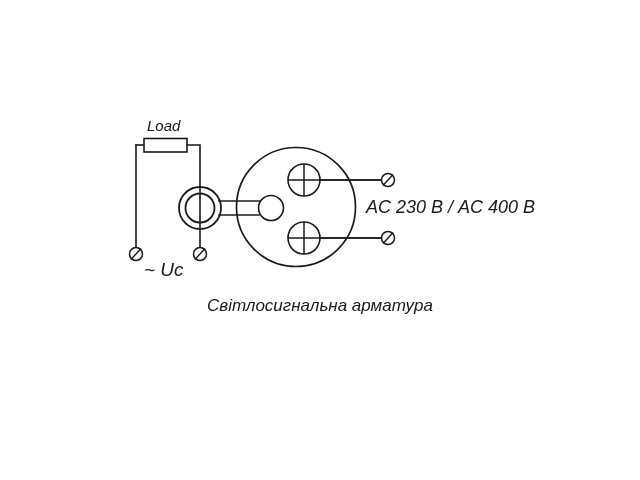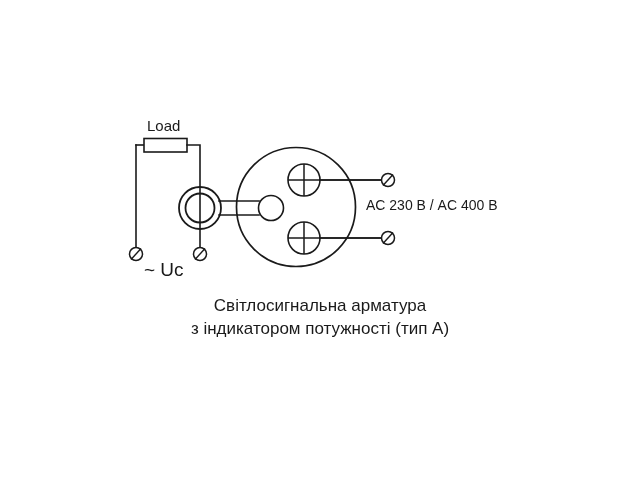--- a/index.html
+++ b/index.html
@@ -10,20 +10,21 @@
     width: 640px;
     height: 480px;
     background: #ffffff;
     font-family: "Liberation Sans", sans-serif;
     overflow: hidden;
   }
   #diagram-root {
     position: relative;
     width: 640px;
     height: 480px;
+    font-style: italic;
   }
   svg#schematic {
     position: absolute;
     left: 0;
     top: 0;
     width: 640px;
     height: 480px;
   }
   .wire {
     stroke: #1a1a1a;
@@ -81,21 +82,21 @@
     font-size: 15px;
   }
   #label-source {
     left: 144px;
     top: 259px;
     font-size: 19px;
   }
   #label-voltage {
     left: 366px;
     top: 197px;
-    font-size: 14px;
+    font-size: 18px;
   }
   #caption {
     position: absolute;
     left: 0;
     top: 294px;
     width: 640px;
     text-align: center;
     color: #1a1a1a;
     font-family: "Liberation Sans", sans-serif;
     font-size: 17px;
@@ -158,16 +159,15 @@
   </svg>
 
   <div class="txt" id="label-load">Load</div>
 
   <div class="txt" id="label-source">~ Uc</div>
 
   <div class="txt" id="label-voltage">AC 230 В / AC 400 В</div>
 
   <div id="caption">
     <div>Світлосигнальна арматура</div>
-    <div>з індикатором потужності (тип А)</div>
   </div>
 
 </div>
 
 </body></html>

